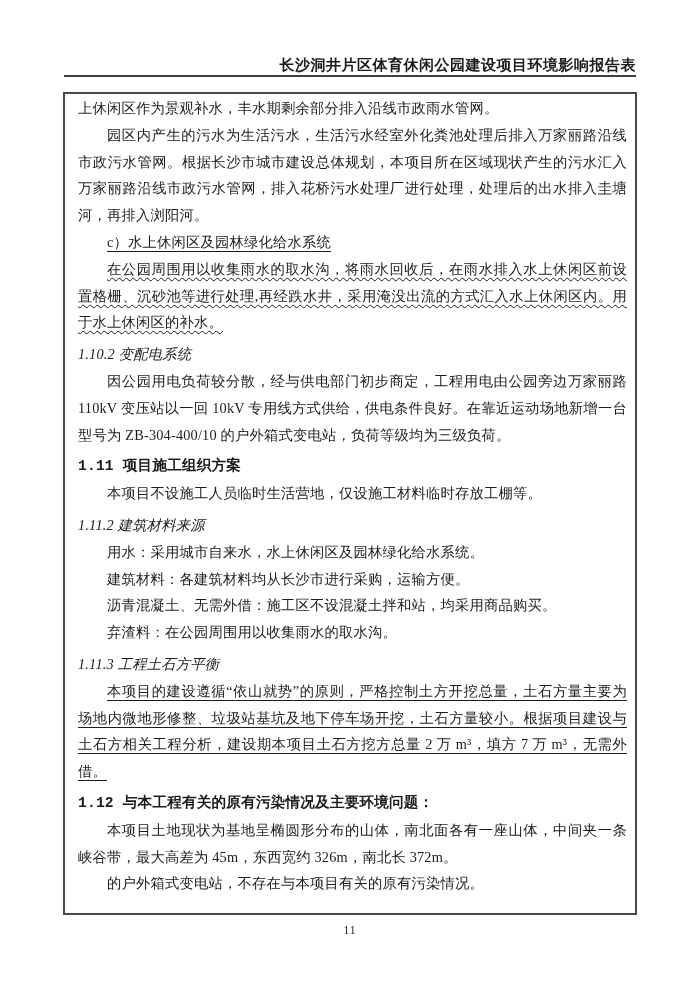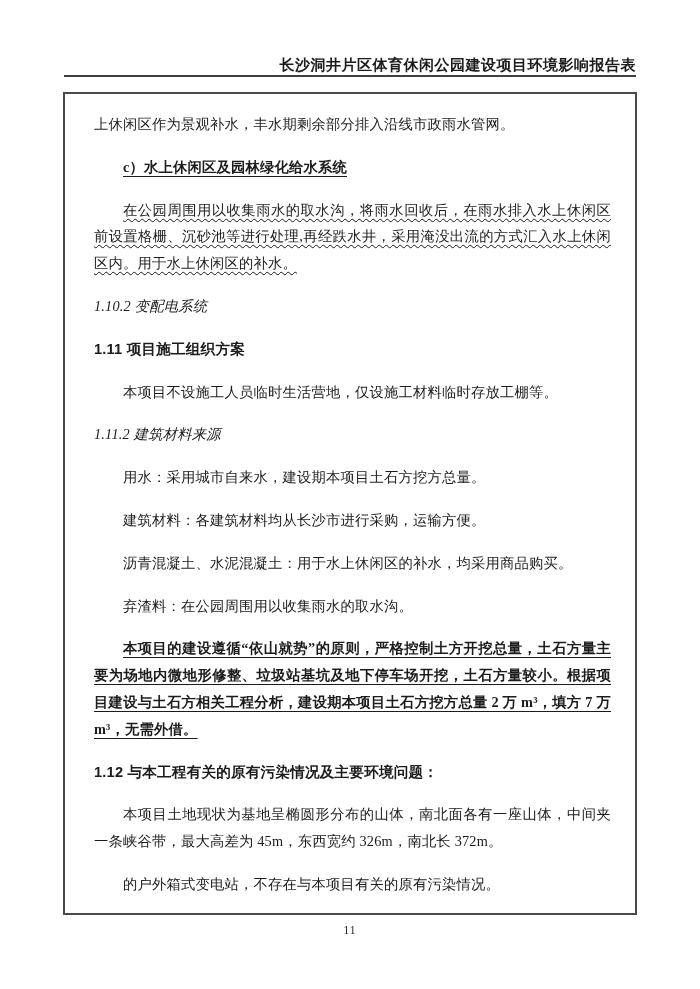--- a/index.html
+++ b/index.html
@@ -34,43 +34,42 @@
     top: 92px;
     left: 63px;
     width: 574px;
     height: 823px;
     border: 2px solid #4a4a4a;
     box-sizing: border-box;
     padding: 1px 8px 0 13px;
     overflow: hidden;
   }
   .para {
-    margin: 16px;
+    margin: 0;
     font-size: 14.3px;
     line-height: 26.8px;
     text-align: justify;
     letter-spacing: 0.2px;
   }
   .indent { text-indent: 29px; }
   .heading { margin-top: 5px; font-style: italic; }
   .heading-bold {
     margin-top: 5px;
     font-weight: bold;
-    font-family: Liberation Sans, sans-serif;
+    font-family: Liberation Mono, monospace;
     font-size: 14.6px;
   }
   .heading-bold + .heading,
   .heading + .heading,
   .heading-bold + .heading-bold { margin-top: 0; }
   .u-solid {
     text-decoration-line: underline;
     text-decoration-style: solid;
     text-decoration-thickness: 1px;
     text-underline-offset: 4px;
-    font-weight: bold;
   }
   .u-wavy {
     text-decoration-line: underline;
     text-decoration-style: wavy;
     text-decoration-thickness: 1px;
     text-underline-offset: 3px;
   }
   .page-number {
     position: absolute;
     top: 924px;
@@ -83,29 +82,32 @@
 </style>
 </head>
 <body>
 
 <div class="header-title">长沙洞井片区体育休闲公园建设项目环境影响报告表</div>
 
 <div class="header-rule"></div>
 
 <div class="doc-box">
     <p class="para">上休闲区作为景观补水，丰水期剩余部分排入沿线市政雨水管网。</p>
+    <p class="para indent">园区内产生的污水为生活污水，生活污水经室外化粪池处理后排入万家丽路沿线市政污水管网。根据长沙市城市建设总体规划，本项目所在区域现状产生的污水汇入万家丽路沿线市政污水管网，排入花桥污水处理厂进行处理，处理后的出水排入圭塘河，再排入浏阳河。</p>
     <p class="para indent u-solid">c）水上休闲区及园林绿化给水系统</p>
     <p class="para indent u-wavy">在公园周围用以收集雨水的取水沟，将雨水回收后，在雨水排入水上休闲区前设置格栅、沉砂池等进行处理,再经跌水井，采用淹没出流的方式汇入水上休闲区内。用于水上休闲区的补水。</p>
     <p class="para heading">1.10.2 变配电系统</p>
+    <p class="para indent">因公园用电负荷较分散，经与供电部门初步商定，工程用电由公园旁边万家丽路110kV 变压站以一回 10kV 专用线方式供给，供电条件良好。在靠近运动场地新增一台型号为 ZB-304-400/10 的户外箱式变电站，负荷等级均为三级负荷。</p>
     <p class="para heading-bold">1.11 项目施工组织方案</p>
     <p class="para indent">本项目不设施工人员临时生活营地，仅设施工材料临时存放工棚等。</p>
     <p class="para heading">1.11.2 建筑材料来源</p>
-    <p class="para indent">用水：采用城市自来水，建设期本项目土石方挖方总量。</p>
+    <p class="para indent">用水：采用城市自来水，水上休闲区及园林绿化给水系统。</p>
     <p class="para indent">建筑材料：各建筑材料均从长沙市进行采购，运输方便。</p>
-    <p class="para indent">沥青混凝土、水泥混凝土：用于水上休闲区的补水，均采用商品购买。</p>
+    <p class="para indent">沥青混凝土、无需外借：施工区不设混凝土拌和站，均采用商品购买。</p>
     <p class="para indent">弃渣料：在公园周围用以收集雨水的取水沟。</p>
+    <p class="para heading">1.11.3 工程土石方平衡</p>
     <p class="para indent u-solid">本项目的建设遵循“依山就势”的原则，严格控制土方开挖总量，土石方量主要为场地内微地形修整、垃圾站基坑及地下停车场开挖，土石方量较小。根据项目建设与土石方相关工程分析，建设期本项目土石方挖方总量 2 万 m³，填方 7 万 m³，无需外借。</p>
     <p class="para heading-bold">1.12 与本工程有关的原有污染情况及主要环境问题：</p>
     <p class="para indent">本项目土地现状为基地呈椭圆形分布的山体，南北面各有一座山体，中间夹一条峡谷带，最大高差为 45m，东西宽约 326m，南北长 372m。</p>
     <p class="para indent">的户外箱式变电站，不存在与本项目有关的原有污染情况。</p>
   </div>
 
 <div class="page-number">11</div>
 
 </body></html>

